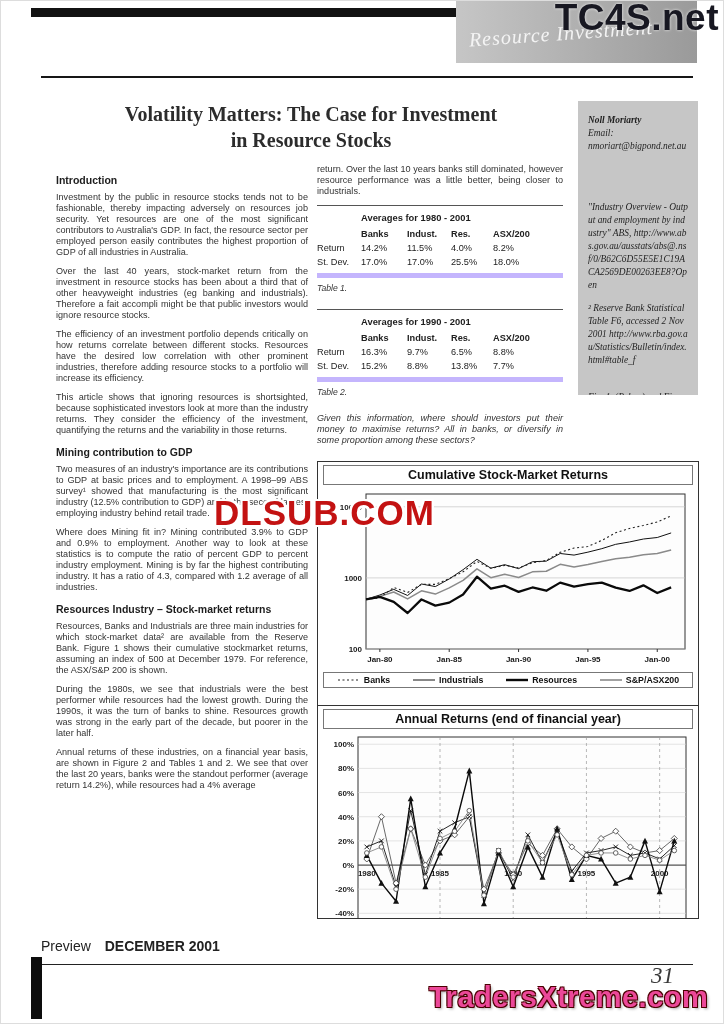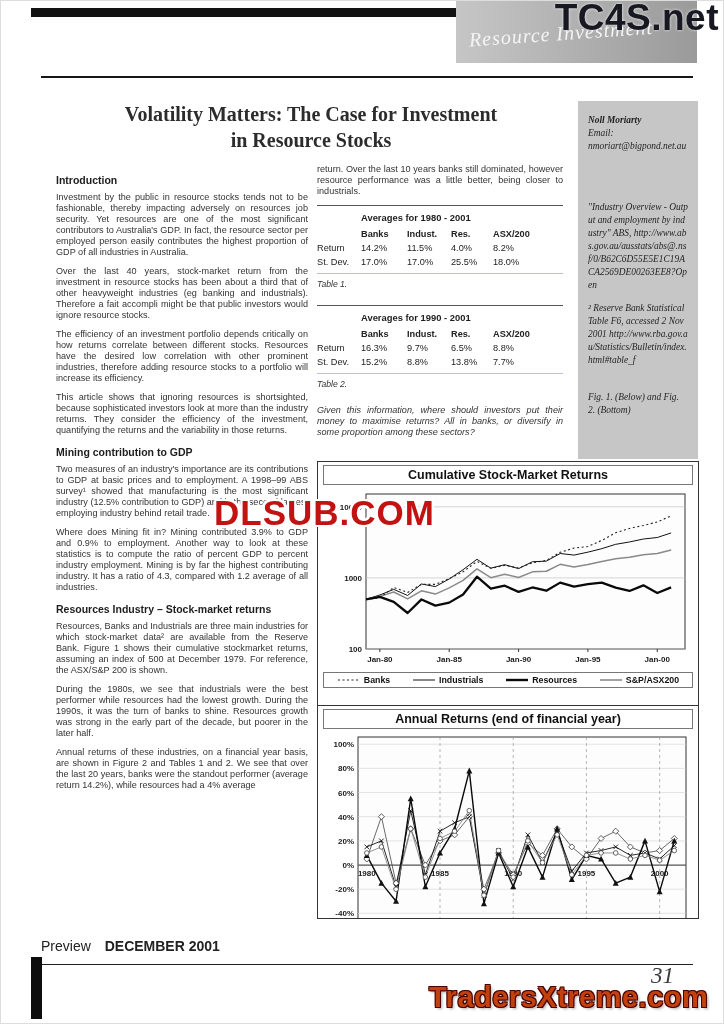--- a/index.html
+++ b/index.html
@@ -24,29 +24,29 @@
 
   
   .col-left{position:absolute;left:55px;top:163px;width:252px;}
   .col-mid{position:absolute;left:316px;top:163px;width:246px;}
   .col-left h3,.col-mid h3{font-size:10.5px;margin:10px 0 6px;color:#1d1d1d;}
   .col-left p,.col-mid p{font-size:9.1px;line-height:11px;text-align:justify;
                          color:#333;margin:0 0 8px;}
   .italic{font-style:italic;}
 
   
-  .datatable{border-top:1px solid #555;border-bottom:1px solid #c4b5fd;padding:4px 0 6px;margin-top:6px;}
+  .datatable{border-top:1px solid #555;border-bottom:5px solid #c4b5fd;padding:4px 0 6px;margin-top:6px;}
   .t-title{font-weight:bold;font-size:9.4px;color:#1d1d1d;padding-left:44px;margin:2px 0 6px;}
   .t-grid{display:grid;grid-template-columns:44px 46px 44px 42px 54px;row-gap:4px;
           font-size:9.2px;color:#222;}
   .t-grid .th{font-weight:bold;}
   .t-caption{font-size:8.6px;font-style:italic;color:#333;margin:5px 0 16px;}
 
   
-  .sidebar{position:absolute;left:577px;top:100px;width:120px;height:358px;background:#c6c6c6;
+  .sidebar{position:absolute;left:577px;top:100px;width:120px;height:294px;background:#c6c6c6;
            box-sizing:border-box;padding:13px 10px;font-family:"Liberation Serif",serif;
            font-style:italic;font-size:9.4px;line-height:13px;color:#1f1f1f;overflow:hidden;}
   .s-author{font-weight:bold;}
   .s-ref1{margin-top:48px;word-break:break-all;}
   .s-ref2{margin-top:10px;word-break:break-all;}
   .s-fig{margin-top:24px;}
   .s-email2{word-break:break-all;}
 
   
   .figure{position:absolute;left:316px;width:382px;border:1px solid #333;background:#fff;
@@ -58,21 +58,21 @@
   .figure svg.chart{display:block;margin:1px auto 0;}
   .legend{display:flex;justify-content:space-around;align-items:center;margin:1px 5px 3px;
           border:1px solid #777;padding:2px 2px;font-size:8.8px;font-weight:bold;color:#111;}
   .leg-item{display:flex;align-items:center;gap:3px;}
 
   
   .wm-mid{position:absolute;left:213px;top:492px;font-size:35px;font-weight:bold;color:#c31212;
           letter-spacing:1px;z-index:20;
           text-shadow:-2px -2px 0 #fff,2px -2px 0 #fff,-2px 2px 0 #fff,2px 2px 0 #fff,
                       -2px 0 0 #fff,2px 0 0 #fff,0 -2px 0 #fff,0 2px 0 #fff;}
-  .wm-bottom{position:absolute;left:428px;top:980px;font-size:29px;font-weight:bold;color:#c2410c;
+  .wm-bottom{position:absolute;left:428px;top:980px;font-size:29px;font-weight:bold;color:#ec4899;
              z-index:20;letter-spacing:0.5px;
              text-shadow:1px 1px 0 #4a0000,-1px -1px 0 #4a0000,1px -1px 0 #4a0000,-1px 1px 0 #4a0000,2px 2px 3px rgba(0,0,0,.35);}
 
   
   .footer-rule{position:absolute;left:40px;top:963px;width:652px;height:1px;background:#222;}
   .footer-meta{position:absolute;left:40px;top:937px;width:598px;text-align:left;font-size:14px;color:#222;}
   .footer-meta .issue{font-weight:bold;margin-left:10px;}
   .page-number{position:absolute;left:650px;top:962px;font-family:"Liberation Serif",serif;
                font-style:italic;font-size:23px;color:#3a3a3a;}
   .black-corner{position:absolute;left:30px;top:956px;width:11px;height:62px;background:#0d0d0d;}

